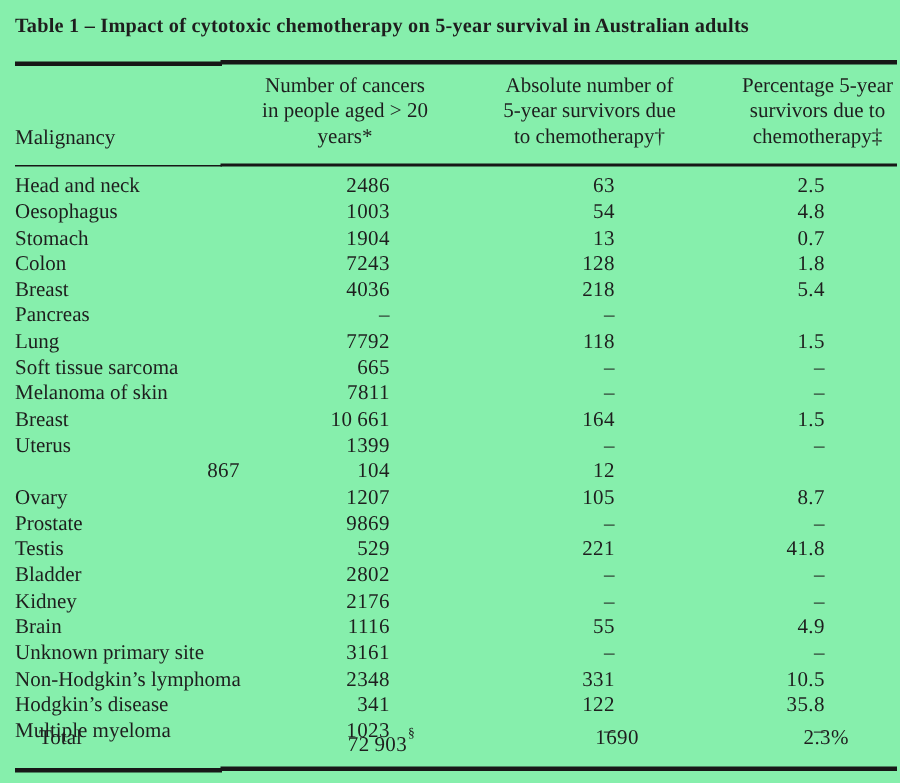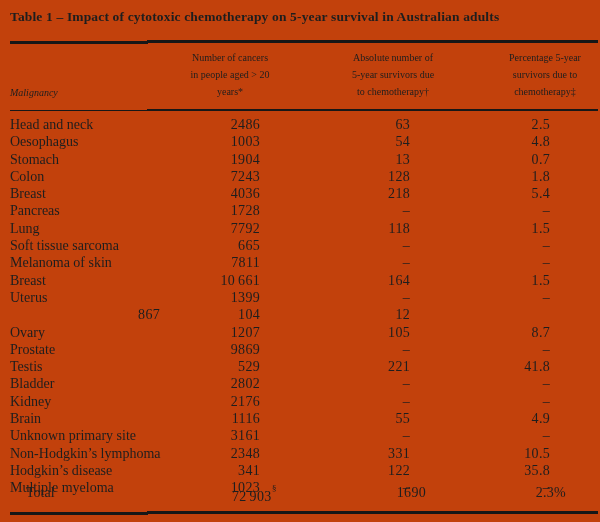--- a/index.html
+++ b/index.html
@@ -1,19 +1,19 @@
 <!DOCTYPE html>
 <html><head>
 <meta charset="utf-8">
 <style>
   * { margin:0; padding:0; box-sizing:border-box; }
   html,body { background:#ffffff; }
   .page {
     position:relative; width:600px; height:522px;
-    background:#c2410c; overflow:hidden;
+    background:#86efac; overflow:hidden;
     font-family:"Liberation Serif","DejaVu Serif",serif;
     color:#1e1e1e;
   }
   .title {
     position:absolute; left:10px; top:9px;
     font-size:13.5px; font-weight:bold; letter-spacing:0.15px;
     white-space:nowrap;
   }
   
   .rule { position:absolute; left:10px; width:588px; }
@@ -24,24 +24,24 @@
   .rule-thick .seg-right { top:0.2px; height:2.6px; }
   .rule-thin { height:3px; }
   .rule-thin .seg-left  { top:1.1px; height:1.2px; }
   .rule-thin .seg-right { top:0.4px; height:1.3px; }
   .rule-top    { top:40px; }
   .rule-mid    { top:109px; }
   .rule-bottom { top:511px; }
 
   .thead { position:absolute; top:49px; left:0; width:600px; height:51px; }
   .th {
-    position:absolute; font-size:10px; line-height:17px;
+    position:absolute; font-size:14px; line-height:17px;
     white-space:pre-line; text-align:center;
   }
-  .th-malignancy { left:10px; bottom:-1px; text-align:left;font-style:italic; }
+  .th-malignancy { left:10px; bottom:-1px; text-align:left; }
   .th-cancers    { left:230px; top:0; transform:translateX(-50%); width:170px; }
   .th-survivors  { left:393px; top:0; transform:translateX(-50%); width:170px; }
   .th-percentage { left:545px; top:0; transform:translateX(-50%); width:140px; }
 
   .tbody { position:absolute; top:116px; left:0; width:476px; }
   .row {
     display:grid; grid-template-columns:150px 100px 150px 140px;
     padding-left:10px; height:17.3px; line-height:17.3px;
     font-size:14px; white-space:nowrap;
   }
@@ -108,21 +108,20 @@
         <span class="c4">1.8</span>
       </div>
       <div class="row">
         <span class="c1">Breast</span>
         <span class="c2">4036</span>
         <span class="c3">218</span>
         <span class="c4">5.4</span>
       </div>
       <div class="row">
         <span class="c1">Pancreas</span>
-        <span class="c2">1728</span>
         <span class="c3">–</span>
         <span class="c4">–</span>
       </div>
       <div class="row">
         <span class="c1">Lung</span>
         <span class="c2">7792</span>
         <span class="c3">118</span>
         <span class="c4">1.5</span>
       </div>
       <div class="row">

